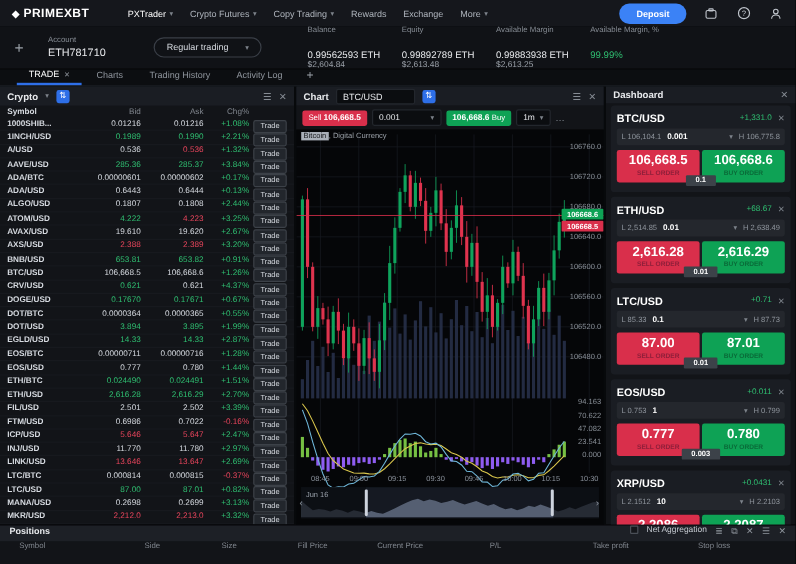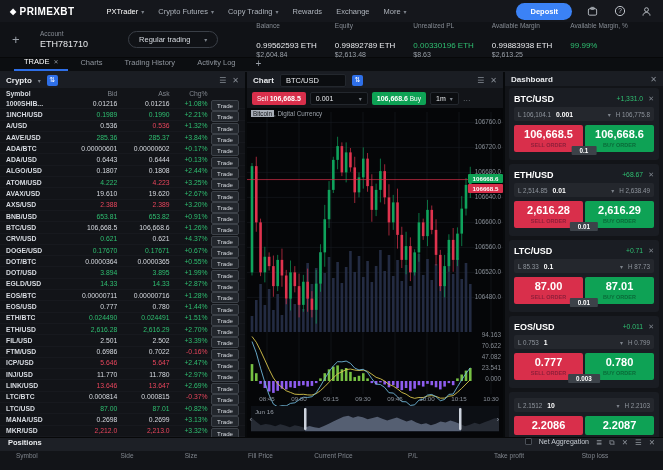--- a/index.html
+++ b/index.html
@@ -176,25 +176,20 @@
     <div class="stats" id="acct-stats">
         <div class="stat">
           <div class="lab">Balance</div>
           <div class="val">0.99562593 ETH</div>
           <div class="sub">$2,604.84</div>
         </div>
         <div class="stat">
           <div class="lab">Equity</div>
           <div class="val">0.99892789 ETH</div>
           <div class="sub">$2,613.48</div>
-        </div>
-        <div class="stat green">
-          <div class="lab">Unrealized PL</div>
-          <div class="val">0.00330196 ETH</div>
-          <div class="sub">$8.63</div>
         </div>
         <div class="stat">
           <div class="lab">Available Margin</div>
           <div class="val">0.99883938 ETH</div>
           <div class="sub">$2,613.25</div>
         </div>
         <div class="stat green">
           <div class="lab">Available Margin, %</div>
           <div class="val">99.99%</div>
         </div>
@@ -846,20 +841,25 @@
                 <div class="l">SELL ORDER</div>
               </button>
               <button class="dbtn dbuy">
                 <div class="p">0.780</div>
                 <div class="l">BUY ORDER</div>
               </button>
               <span class="dspread">0.003</span>
             </div>
           </div>
           <div class="dcard">
+            <div class="dtop">
+              <span class="dsym">XRP/USD</span>
+              <span class="dchg">+0.0431</span>
+              <span class="dx">✕</span>
+            </div>
             <div class="dmid">
               <span>L 2.1512</span>
               <span class="dlot">10</span>
               <span class="sp"></span>
               <span class="chev">▾</span>
               <span>H 2.2103</span>
             </div>
             <div class="dbtns">
               <button class="dbtn dsell">
                 <div class="p">2.2086</div>

